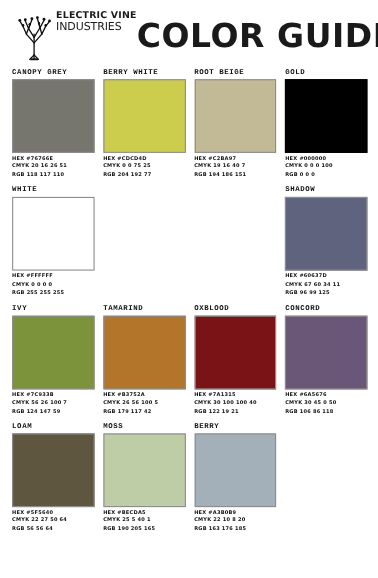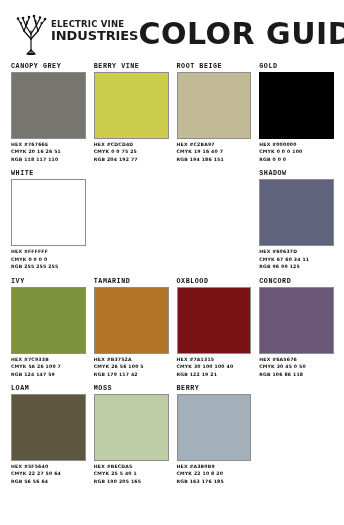--- a/index.html
+++ b/index.html
@@ -17,21 +17,21 @@
 
   
   .header {
     display: flex;
     align-items: center;
     padding: 8px 10px 2px 14px;
     height: 60px;
   }
   .brand {
     display: flex;
-    align-items: center;
+    align-items: flex-start;
     gap: 3px;
     flex: 0 0 auto;
   }
   .logo-mark {
     width: 34px; height: 44px;
     flex: 0 0 auto;
     display: block;
   }
   .brand-word {
     display: flex;
@@ -40,22 +40,22 @@
     padding-bottom: 3px;
   }
   .brand-line1 {
     font-size: 8.5px;
     font-weight: bold;
     letter-spacing: 0.2px;
     font-family: "DejaVu Sans", sans-serif;
     white-space: nowrap;
   }
   .brand-line2 {
-    font-size: 13px;
-    font-weight: bold;
+    font-size: 10px;
+    font-weight: normal;
     letter-spacing: -0.1px;
     font-family: "DejaVu Sans", sans-serif;
     white-space: nowrap;
     margin-top: 1px;
   }
   .guide-title {
     flex: 1 1 auto;
     text-align: right;
     font-size: 30px;
     font-weight: bold;
@@ -156,21 +156,21 @@
     <div class="swatch-chip" style="background:#76766E"></div>
     <div class="swatch-specs">
       <span class="spec-line">HEX #76766E</span>
       <span class="spec-line">CMYK 20 16 26 51</span>
       <span class="spec-line">RGB 118 117 110</span>
     </div>
   </div>
 
 
   <div class="swatch-cell">
-    <div class="swatch-name">BERRY  VINE</div>
+    <div class="swatch-name">BERRY  WHITE</div>
     <div class="swatch-chip" style="background:#CDCD4D"></div>
     <div class="swatch-specs">
       <span class="spec-line">HEX #CDCD4D</span>
       <span class="spec-line">CMYK 0 0 75 25</span>
       <span class="spec-line">RGB 204 192 77</span>
     </div>
   </div>
 
   <div class="swatch-cell">
     <div class="swatch-name">ROOT  BEIGE</div>

